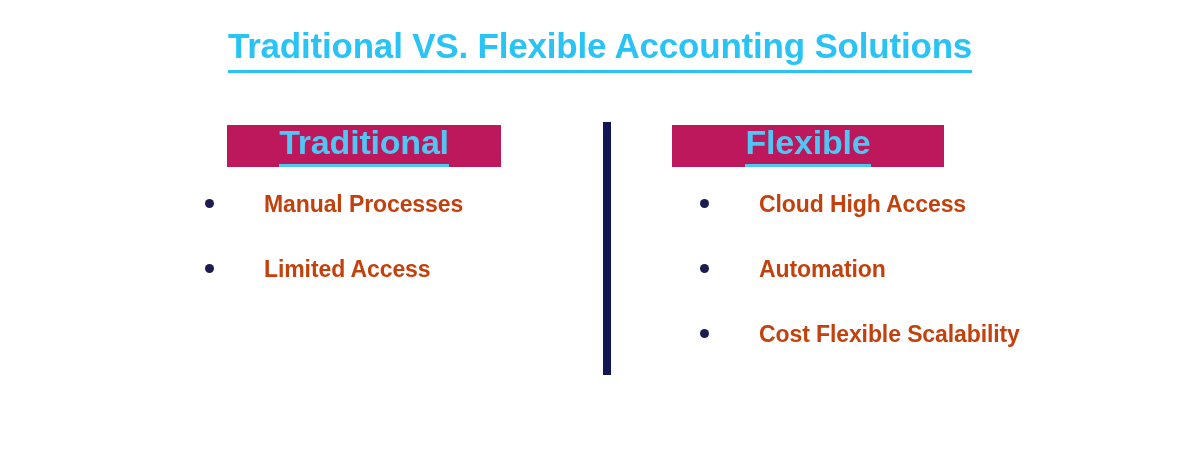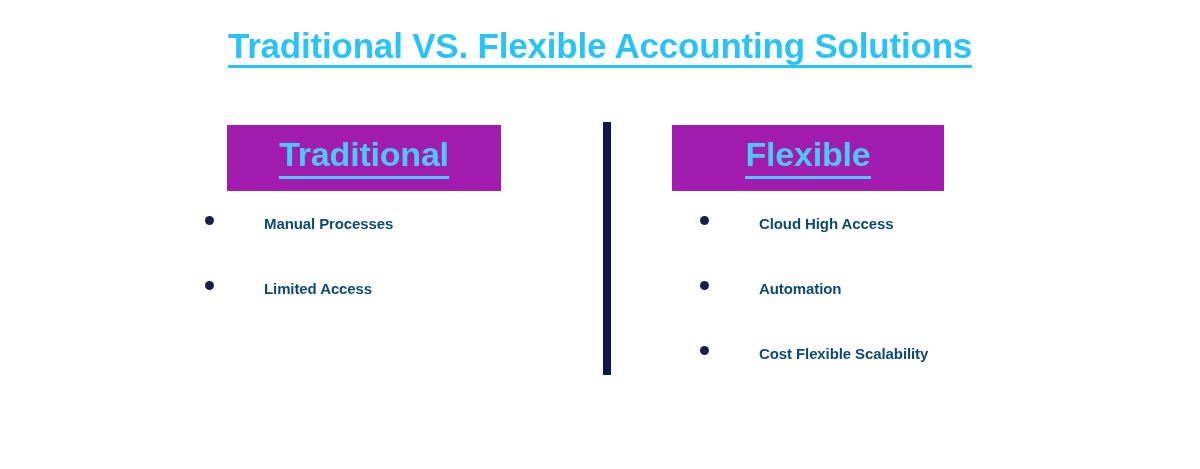--- a/index.html
+++ b/index.html
@@ -30,20 +30,21 @@
     text-align: center;
   }
   .title-text {
     display: inline-block;
     font-size: 35px;
     font-weight: bold;
     line-height: 1.12;
     color: #29c3f5;
     letter-spacing: -0.2px;
     white-space: nowrap;
+    padding-bottom: 5px;
     border-bottom: 3px solid #29c3f5;
   }
 
   
   .columns {
     position: absolute;
     top: 0;
     left: 0;
     width: 1200px;
     height: 469px;
@@ -51,22 +52,22 @@
 
   .column {
     position: absolute;
     top: 125px;
   }
   .column.left  { left: 150px;  width: 440px; }
   .column.right { left: 640px;  width: 440px; }
 
   
   .badge {
-    background: #a21caf;
-    height: 66px;
+    background: #be185d;
+    height: 42px;
     display: flex;
     align-items: center;
     justify-content: center;
     box-sizing: border-box;
   }
   .column.left .badge  { margin-left: 77px;  width: 274px; }
   .column.right .badge { margin-left: 32px;  width: 272px; }
 
   .badge-text {
     font-size: 34px;
@@ -99,23 +100,23 @@
     width: 9px;
     height: 9px;
     border-radius: 50%;
     background: #1b1d4e;
     flex: 0 0 auto;
     position: relative;
     top: -4px;
   }
   .bullet-label {
     margin-left: 50px;
-    font-size: 15px;
+    font-size: 23px;
     font-weight: bold;
-    color: #0c4a6e;
+    color: #c2410c;
     letter-spacing: -0.1px;
     white-space: nowrap;
   }
 
   
   .divider {
     position: absolute;
     left: 603px;
     top: 122px;
     width: 8px;

